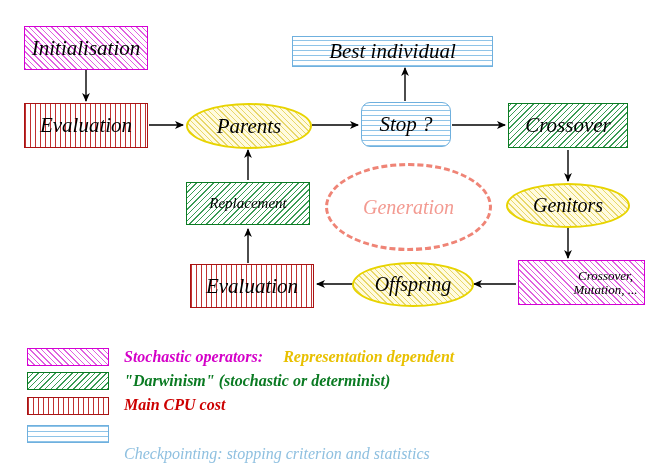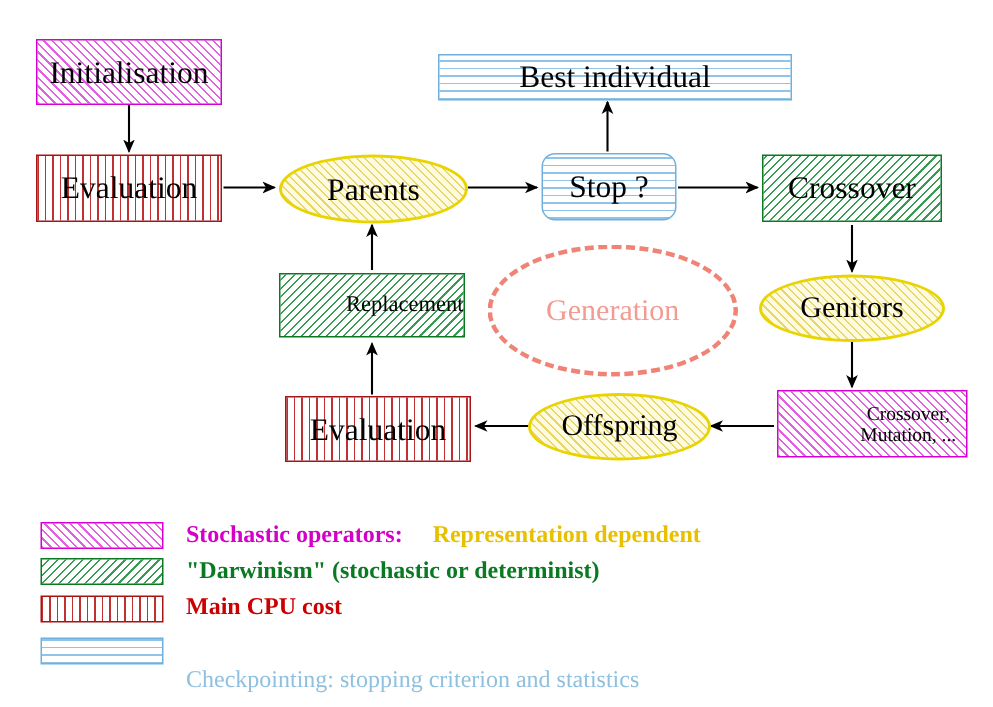--- a/index.html
+++ b/index.html
@@ -1,19 +1,19 @@
 <!DOCTYPE html>
 <html><head>
 <meta charset="utf-8">
 <style>
   html,body{margin:0;padding:0;background:#ffffff;}
   body{width:662px;height:471px;position:relative;overflow:hidden;
        font-family:"Liberation Serif","DejaVu Serif",serif;}
 
-  #canvas{position:absolute;left:0;top:0;width:662px;height:471px;}
+  #canvas{position:absolute;left:0;top:0;width:662px;height:471px;font-style:italic;}
 
   .node{position:absolute;box-sizing:border-box;display:flex;
         align-items:center;justify-content:center;text-align:center;
         color:#000000;line-height:1.05;}
 
   
   .pat-magenta{
     background-color:#ffffff;
     background-image:repeating-linear-gradient(45deg,
       #e060e0 0px,#e060e0 1px,rgba(255,255,255,0) 1px,rgba(255,255,255,0) 4px);
@@ -111,33 +111,33 @@
   </div>
 
   <div class="node pat-red" style="left:24px;top:103px;width:124px;height:45px;font-size:21px;">
     <span>Evaluation</span>
   </div>
 
   <div class="node pat-yellow ellipse" style="left:186px;top:103px;width:126px;height:46px;font-size:21px;">
     <span>Parents</span>
   </div>
 
-  <div class="node pat-blue" style="left:292px;top:36px;width:236px;height:31px;font-size:21px;">
+  <div class="node pat-blue" style="left:292px;top:36px;width:201px;height:31px;font-size:21px;">
     <span>Best individual</span>
   </div>
 
   <div class="node pat-blue rounded" style="left:361px;top:102px;width:90px;height:45px;font-size:21px;">
     <span>Stop ?</span>
   </div>
 
   <div class="node pat-green" style="left:508px;top:103px;width:120px;height:45px;font-size:21px;">
     <span>Crossover</span>
   </div>
 
-  <div class="node pat-green" style="left:186px;top:182px;width:124px;height:43px;font-size:15px;justify-content:flex-end;">
+  <div class="node pat-green" style="left:186px;top:182px;width:124px;height:43px;font-size:15px;">
     <span>Replacement</span>
   </div>
 
   <div class="gen-ellipse" style="left:325px;top:163px;width:167px;height:88px;font-size:20px;">
     <span>Generation</span>
   </div>
 
   <div class="node pat-yellow ellipse" style="left:506px;top:183px;width:124px;height:45px;font-size:20px;">
     <span>Genitors</span>
   </div>

